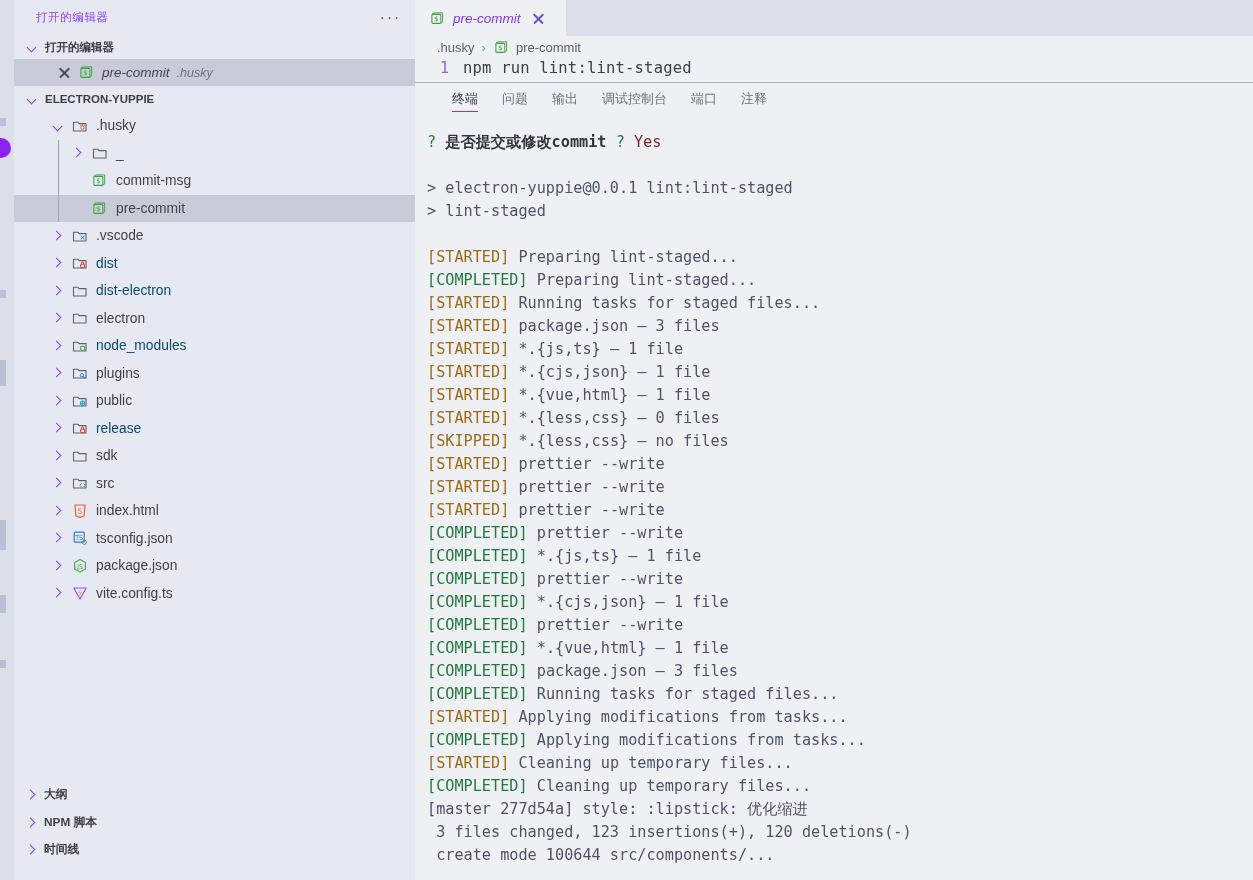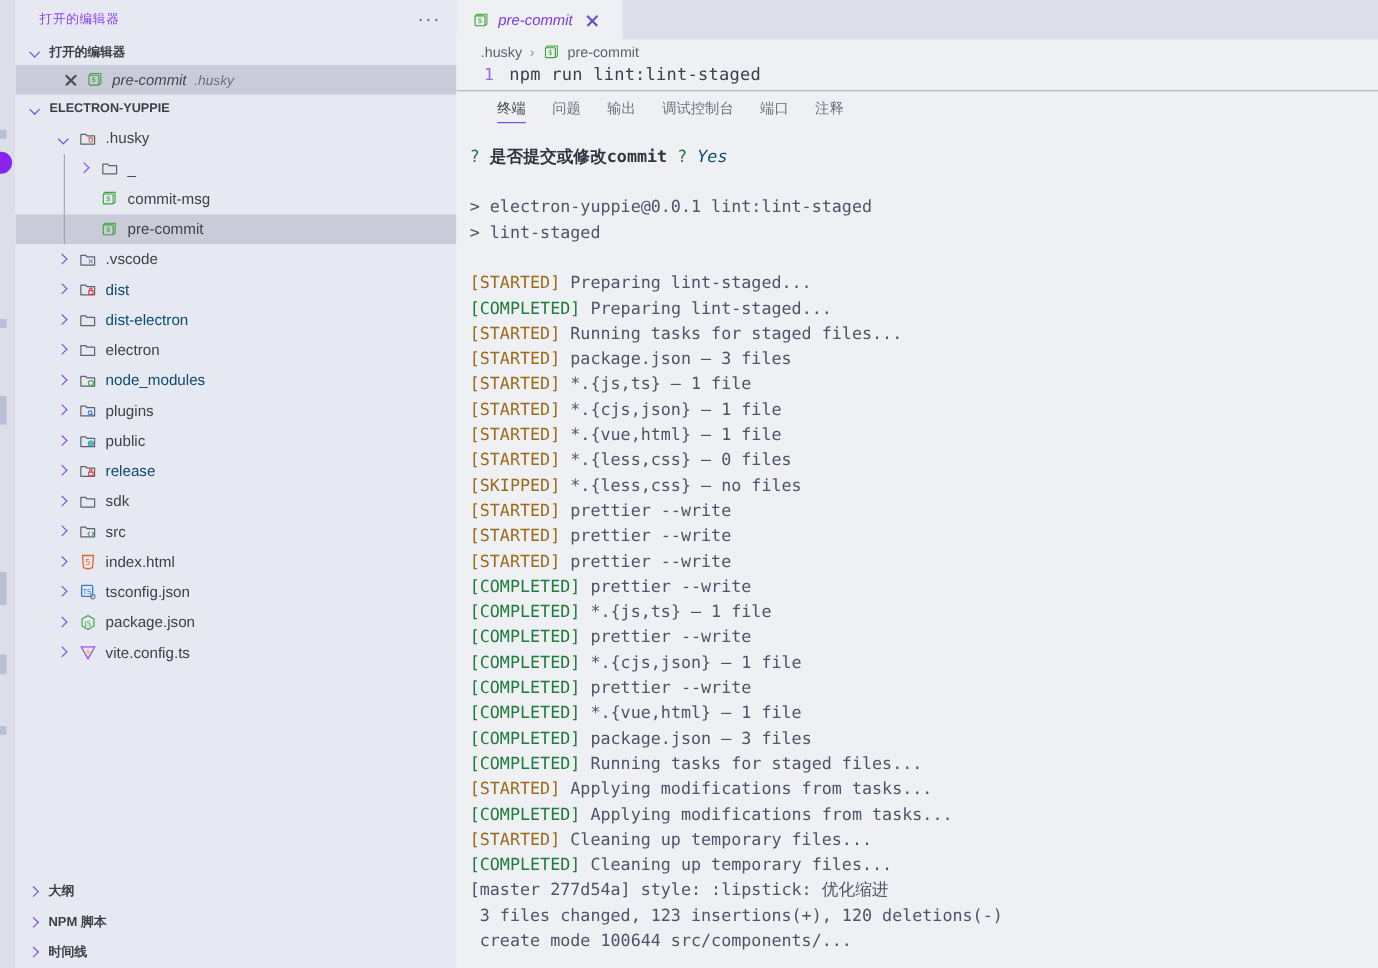--- a/index.html
+++ b/index.html
@@ -84,21 +84,21 @@
   .tree-row .nm { font-size: 13.8px; color: #3f424a; margin-left: 4px; }
   .tree-row .nm.dim { color: #0c4a6e; }
   .indent-guide {
     position: absolute; left: 44px; top: 0; bottom: 0; width: 1px; background: #9ea3b4;
   }
   .depth2 { padding-left: 56px; }
 
   .ico { width: 17px; height: 17px; flex: 0 0 17px; display:flex; align-items:center; justify-content:center; }
 
   .sb-bottom {
-    position: absolute; left: 0; right: 0; bottom: 0; text-align: center;
+    position: absolute; left: 0; right: 0; bottom: 16px; text-align: center;
   }
   .bottom-sec {
     height: 27.5px; display: flex; align-items: center; gap: 4px;
     padding-left: 10px; font-size: 11.8px; font-weight: bold; color: #3d4049;
   }
 
   
   .main { flex: 1 1 auto; height: 880px; position: relative; background: #eff0f4; overflow: hidden; }
 
   .tabbar { height: 36px; background: #dcdfe9; display: flex; align-items: stretch; }
@@ -143,21 +143,21 @@
     padding: 18px 0 0 12px;
     font-family: "DejaVu Sans Mono", monospace;
     font-size: 15.2px; line-height: 23px;
     color: #4d5466;
     overflow: hidden;
     white-space: pre;
   }
   .terminal .ln-row { height: 23px; }
   .c-green  { color: #1f7a3d; }
   .c-amber  { color: #9c6b19; }
-  .c-cyan   { color: #0c4a6e; font-style: italic; }
+  .c-cyan   { color: #7f1d1d; }
   .c-dark   { color: #31353f; font-weight: bold; }
   .c-body   { color: #4d5466; }
 </style>
 </head>
 <body>
 
 <div id="app">
 
   <div class="activitybar">
     <div class="act-badge"></div>

